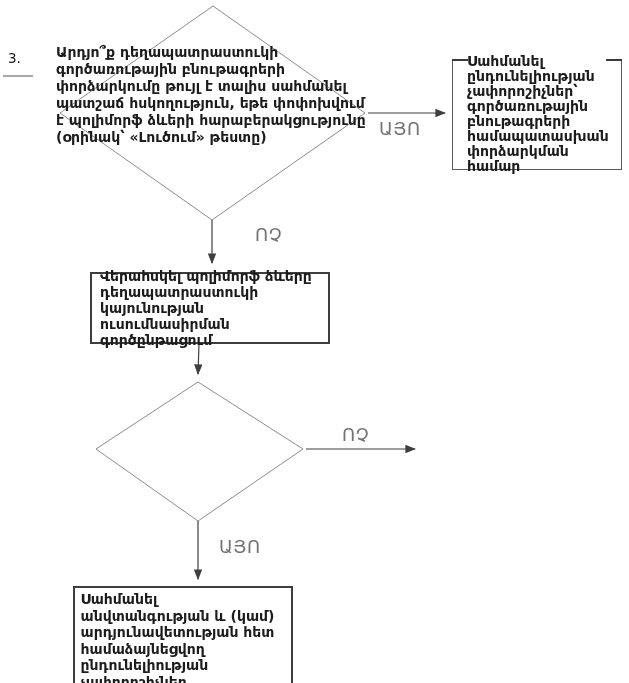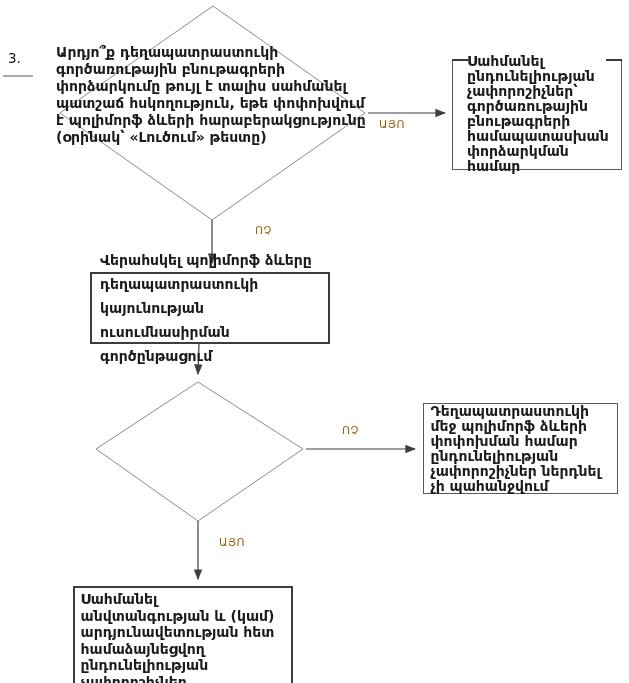--- a/index.html
+++ b/index.html
@@ -35,23 +35,23 @@
   .rect-brackets::before,.rect-brackets::after{
     content:"";position:absolute;top:0;width:16px;height:0;
     border-top:2px solid #3a3a3a;
   }
   .rect-brackets::before{left:-1px;}
   .rect-brackets::after{right:-1px;}
   .rect-thin{border:1px solid #5a5a5a;}
   .rect-thick{border:2px solid #3d3d3d;}
   .edge-label{
     position:absolute;
-    font-size:11px;
+    font-size:18px;
     letter-spacing:0.5px;
-    color:#a16207;
+    color:#737373;
     white-space:nowrap;
   }
   .step-label{
     position:absolute;
     left:8px;top:50px;
     font-size:13.5px;color:#161616;
   }
 </style>
 </head>
 <body>
@@ -88,29 +88,26 @@
 
   <div class="edge-label" style="left:379px;top:118px;">ԱՅՈ</div>
 
   <div class="rect rect-brackets" style="left:452px;top:59px;width:170px;height:111px;">
     <div class="node-text" style="width:140px;line-height:15px;">Սահմանել ընդունելիության չափորոշիչներ՝ գործառութային բնութագրերի համապատասխան փորձարկման համար</div>
   </div>
 
   <div class="edge-label" style="left:255px;top:224px;">ՈՉ</div>
 
   <div class="rect rect-thick" style="left:90px;top:272px;width:240px;height:72px;">
-    <div class="node-text" style="width:220px;line-height:24px;">Վերահսկել պոլիմորֆ ձևերը դեղապատրաստուկի կայունության ուսումնասիրման գործընթացում</div>
+    <div class="node-text" style="width:220px;line-height:16px;">Վերահսկել պոլիմորֆ ձևերը դեղապատրաստուկի կայունության ուսումնասիրման գործընթացում</div>
   </div>
 
 
   <div class="edge-label" style="left:342px;top:424px;">ՈՉ</div>
 
-  <div class="rect rect-thin" style="left:423px;top:403px;width:195px;height:91px;">
-    <div class="node-text" style="width:180px;line-height:15px;">Դեղապատրաստուկի մեջ պոլիմորֆ ձևերի փոփոխման համար ընդունելիության չափորոշիչներ ներդնել չի պահանջվում</div>
-  </div>
 
   <div class="edge-label" style="left:219px;top:536px;">ԱՅՈ</div>
 
   <div class="rect rect-thick" style="left:73px;top:586px;width:220px;height:109px;">
     <div class="node-text" style="width:205px;line-height:16.5px;">Սահմանել անվտանգության և (կամ) արդյունավետության հետ համաձայնեցվող ընդունելիության չափորոշիչներ</div>
   </div>
 
 </div>
 
 </body></html>

